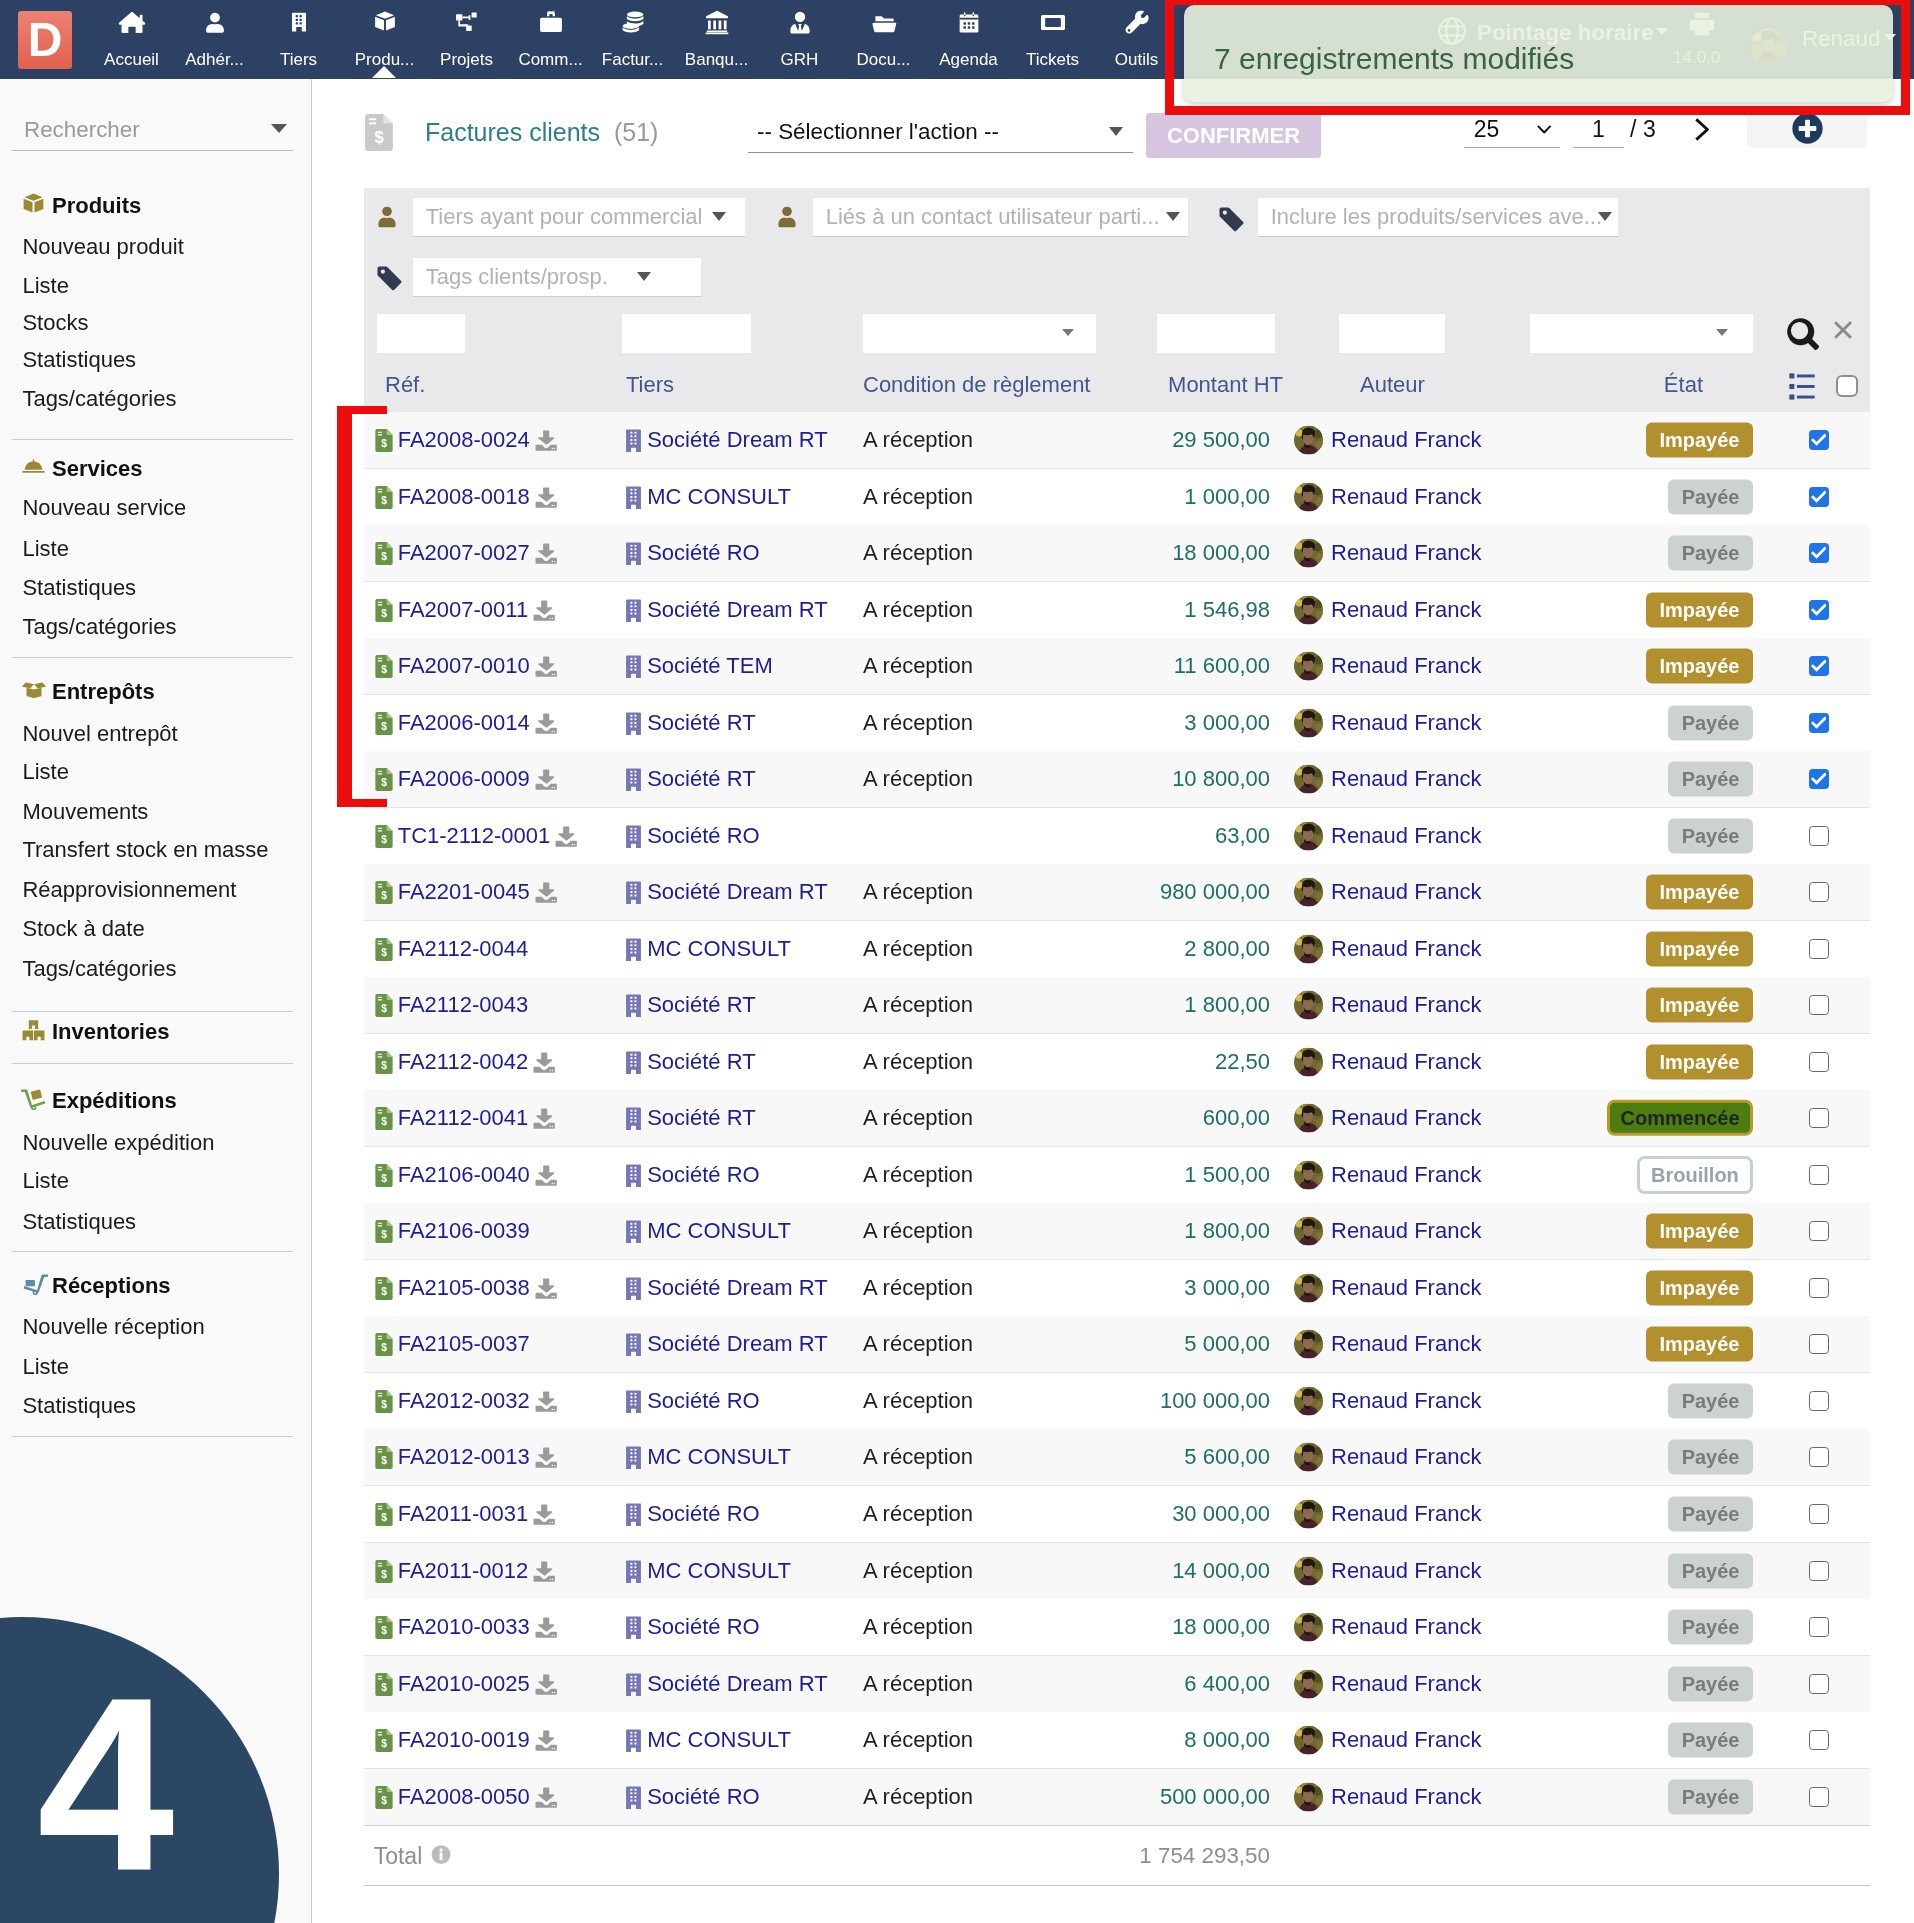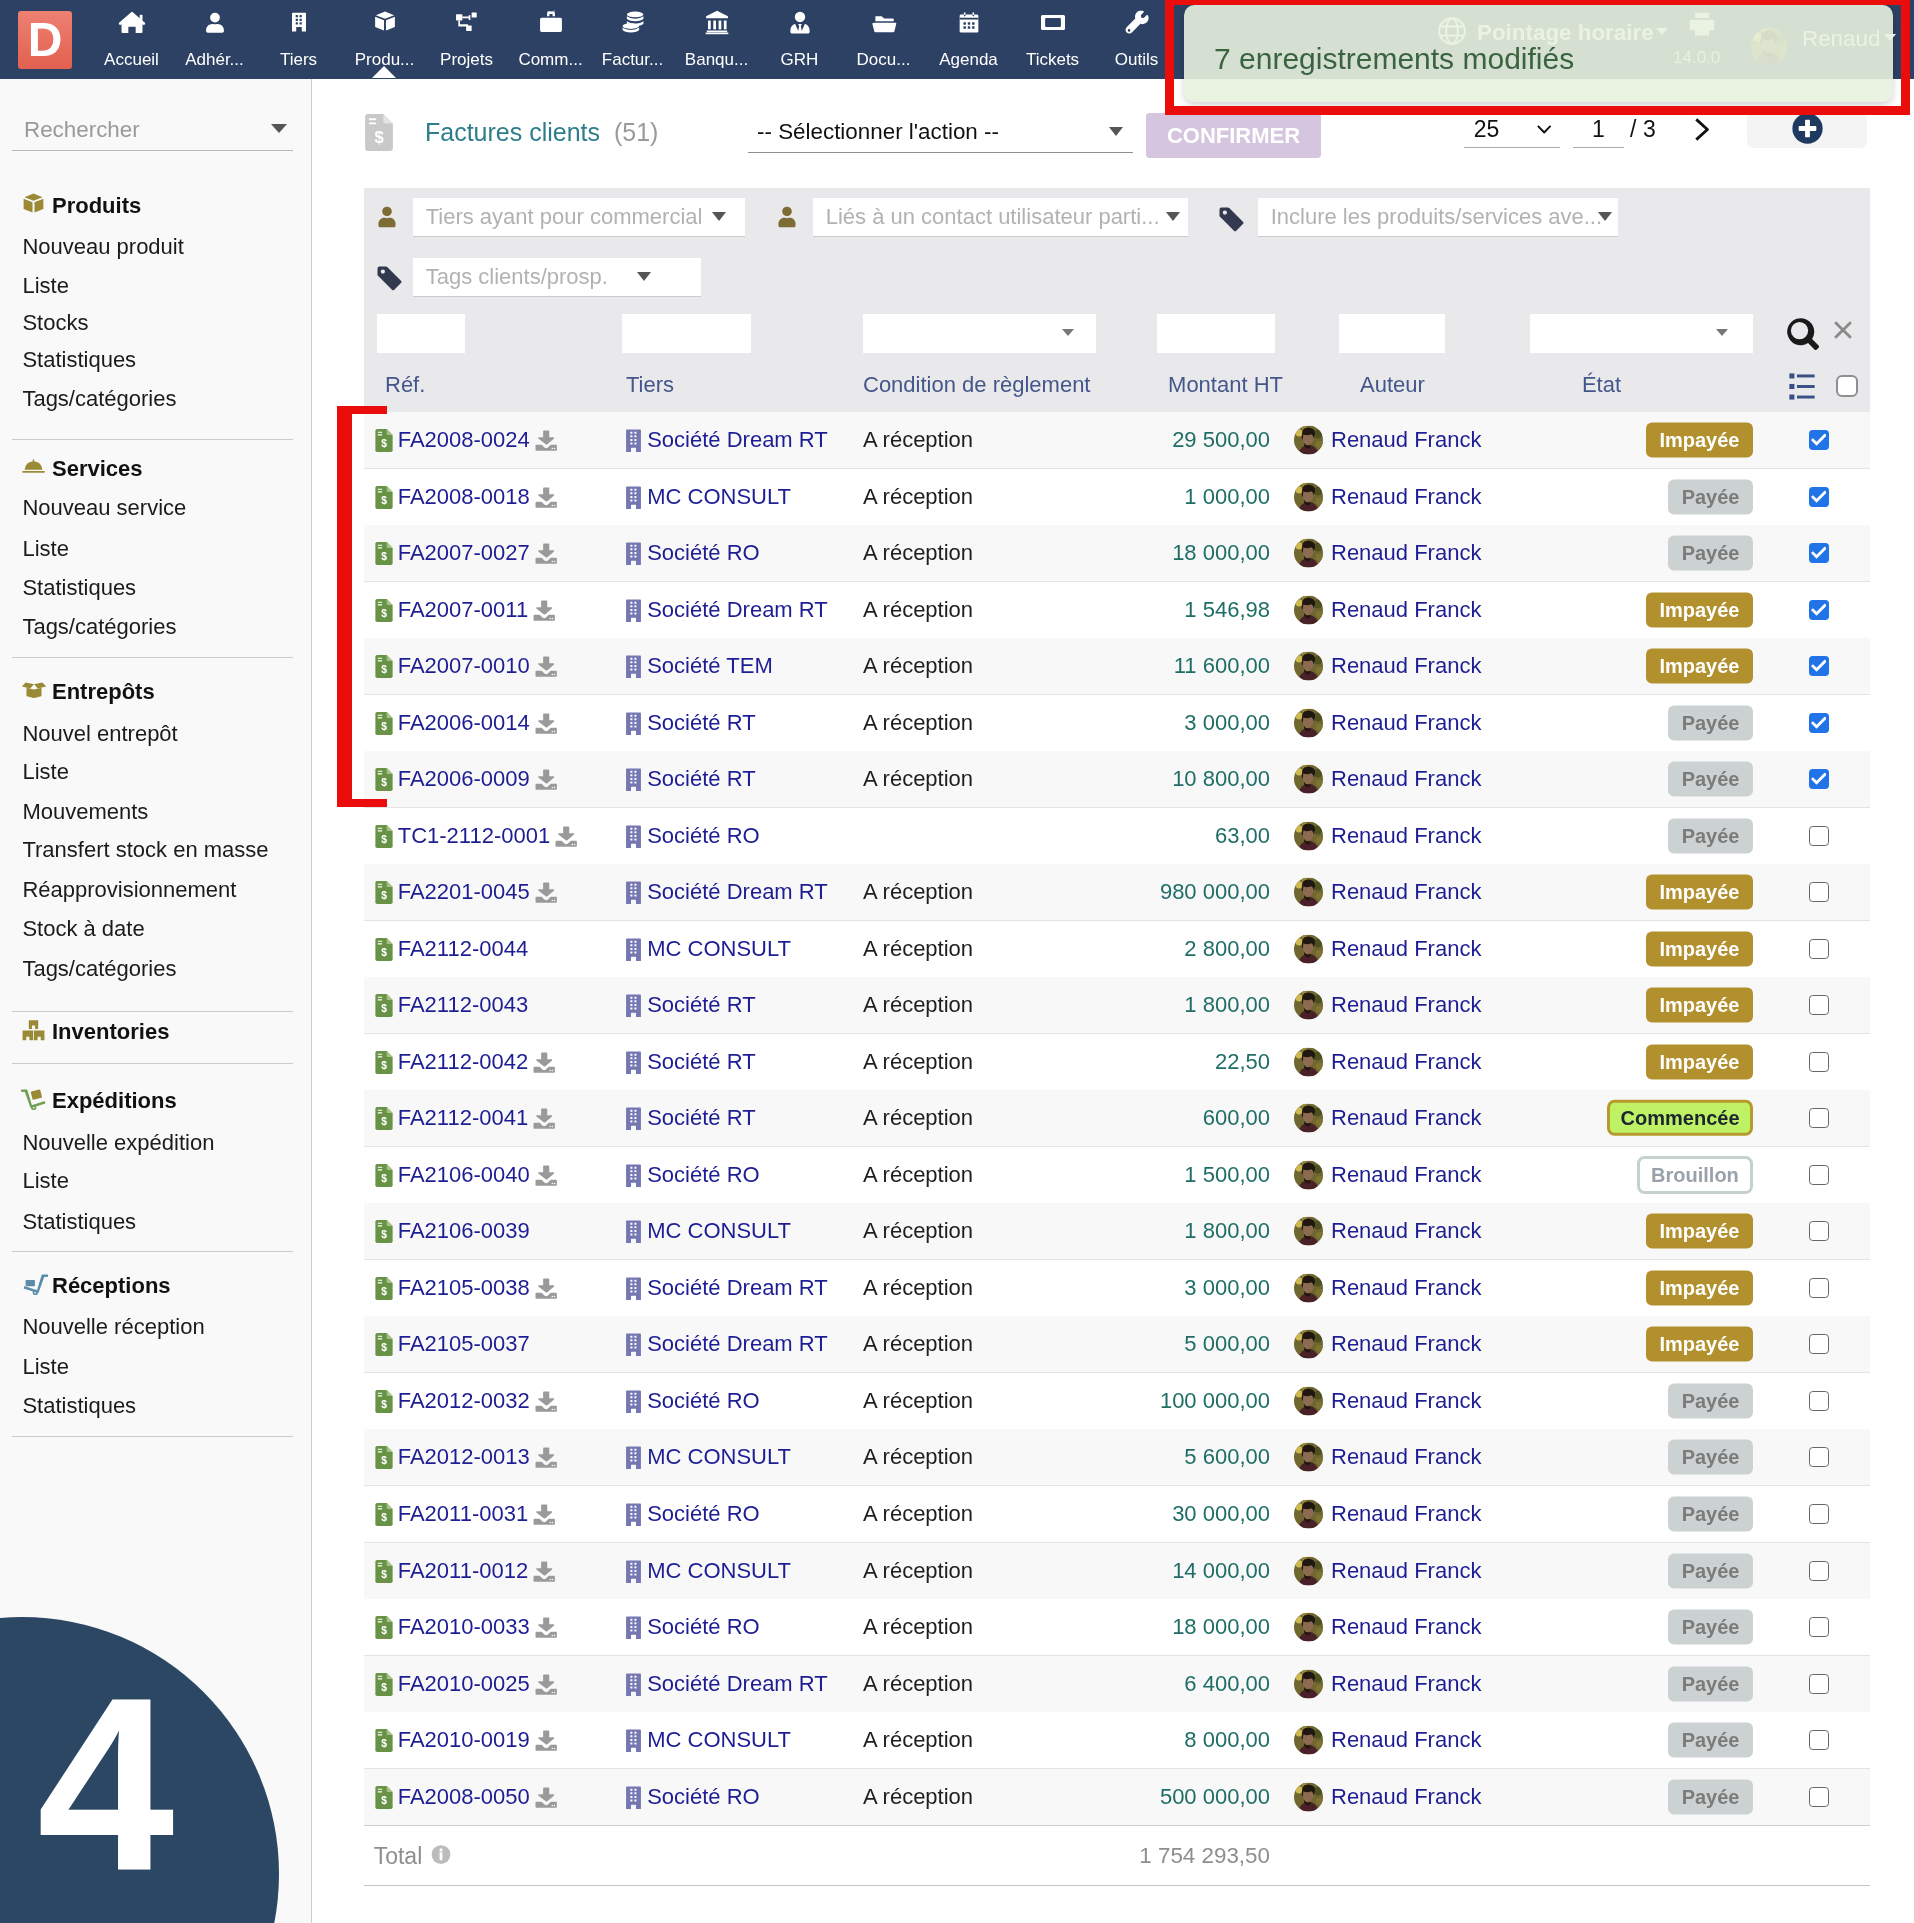--- a/index.html
+++ b/index.html
@@ -47,21 +47,21 @@
 .row.even{background:#fff}
 .cell{position:absolute;top:50%;transform:translateY(-50%);white-space:nowrap}
 .lnk{color:#1d1d94;font-size:22px}
 .blk{color:#1e1e1e;font-size:22px}
 .amt{color:#1f6e66;font-size:22px;text-align:right;width:336px;left:570px}
 .flexc{display:flex;align-items:center;gap:5.2px}
 .badge{position:absolute;top:50%;transform:translateY(-50%);right:117px;
 font-size:20px;font-weight:bold;border-radius:6px;white-space:nowrap}
 .b-imp{background:#b3902e;color:#fff;padding:6px 13.5px}
 .b-pay{background:#ccd2d2;color:#7b7b7b;padding:6px 13.5px}
-.b-com{background:#bef264;color:#1c2430;border:3.7px solid #b8992c;padding:3.7px 10.5px;border-radius:7.5px}
+.b-com{background:#4d7c0f;color:#1c2430;border:3.7px solid #b8992c;padding:3.7px 10.5px;border-radius:7.5px}
 .b-bro{background:#fff;color:#99a2aa;border:3px solid #c5d1cd;padding:4.5px 11.2px;border-radius:7.5px}
 .cb{position:absolute;top:50%;transform:translateY(-50%);left:1445px;width:20px;height:20px;
 border-radius:3.7px}
 .cb.on{background:#2173e8}
 .cb.off{background:#fff;border:1.9px solid #676767}
 .cb svg{position:absolute;left:1.5px;top:2.2px}
 
 #toast{position:absolute;left:1184px;top:4.5px;width:709px;height:97px;
 background:rgba(232,242,222,0.9);border-radius:10.5px;box-shadow:0 3px 7.5px rgba(0,0,0,0.18)}
 #toast span{position:absolute;left:30px;top:54px;transform:translateY(-50%);
@@ -368,21 +368,21 @@
         <path fill="#1a1a1a" d="M505 442 L405 342 a210 210 0 1 0-63 63 l100 100 q18 18 36 0 l27-27 q18-18 0-36z M210 344 a134 134 0 1 1 0-268 134 134 0 0 1 0 268z"></path>
       </svg></div>
 <svg width="20" height="20" viewBox="0 0 512 512" style="position:absolute;left:1469px;top:132px">
       <path fill="#8b8b8b" d="M94 42 L256 204 418 42q14-14 28 0l24 24q14 14 0 28L308 256l162 162q14 14 0 28l-24 24q-14 14-28 0L256 308 94 470q-14 14-28 0l-24-24q-14-14 0-28l162-162L42 94q-14-14 0-28l24-24q14-14 28 0z"></path>
     </svg>
 <div class="hlab" style="left:21px">Réf.</div>
 <div class="hlab" style="left:262px">Tiers</div>
 <div class="hlab" style="left:499px">Condition de règlement</div>
 <div class="hlab" style="left:620px;width:299px;text-align:right">Montant HT</div>
 <div class="hlab" style="left:996px">Auteur</div>
-<div class="hlab" style="left:1088px;width:299px;text-align:center">État</div>
+<div class="hlab" style="left:1040px;width:299px;text-align:right">État</div>
 <div class="abs" style="left:1423px;top:185px"><svg width="30" height="27" viewBox="0 0 512 512" style="">
         <rect x="16" y="8" width="96" height="96" fill="#3a4f86"></rect>
         <rect x="160" y="28" width="336" height="56" fill="#3a4f86"></rect>
         <rect x="16" y="208" width="96" height="96" fill="#3a4f86"></rect>
         <rect x="160" y="228" width="336" height="56" fill="#3a4f86"></rect>
         <rect x="16" y="408" width="96" height="96" fill="#3a4f86"></rect>
         <rect x="160" y="428" width="336" height="56" fill="#3a4f86"></rect>
       </svg></div>
 <div class="abs" style="left:1472px;top:187px;width:22px;height:22px;background:#fff;border:2.2px solid #8f8f8f;border-radius:6px"></div>
 </div>

